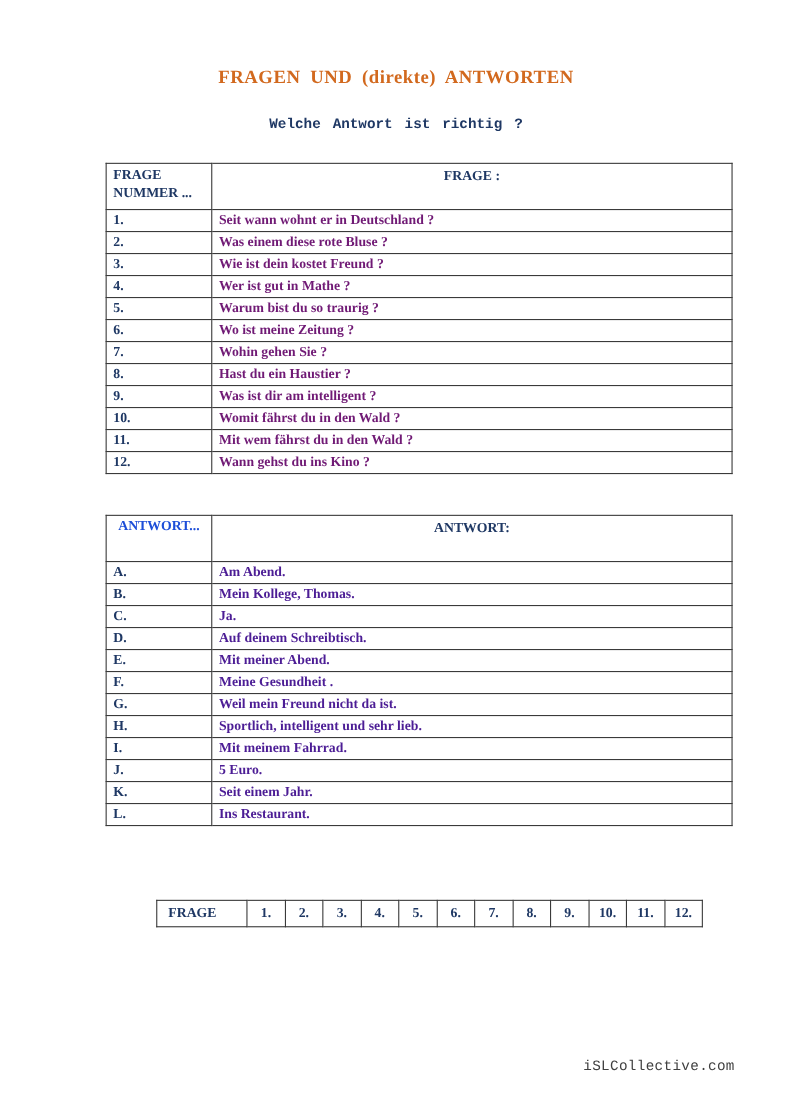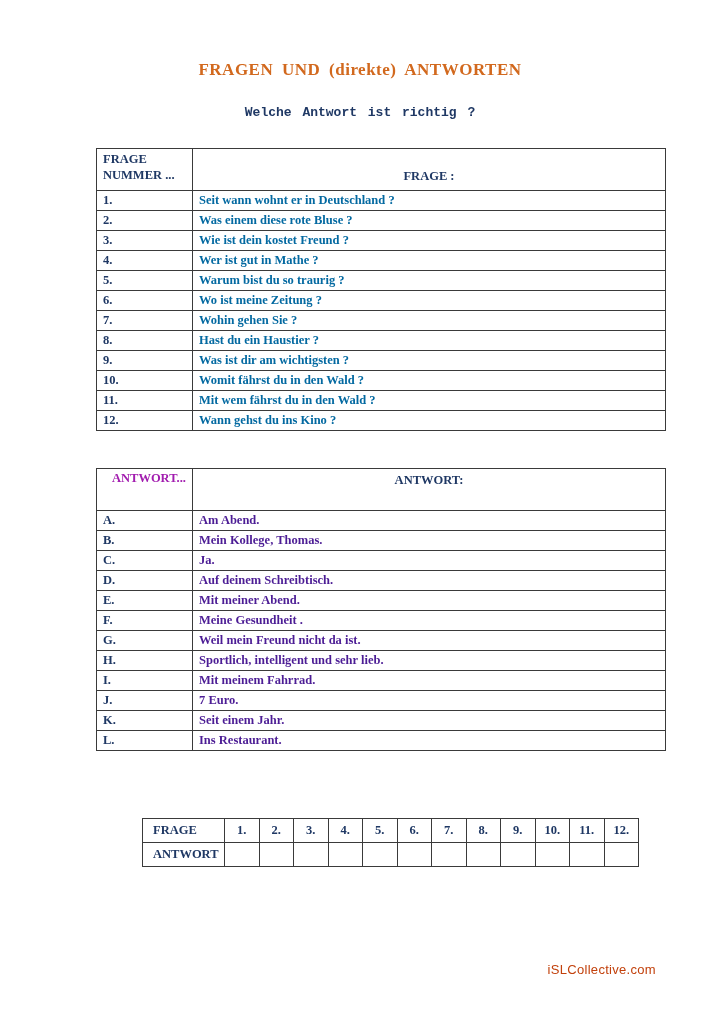--- a/index.html
+++ b/index.html
@@ -78,44 +78,44 @@
     height: 42px;
     line-height: 16px;
   }
   #questions-table .hdr-text {
     color: #1f3864;
     font-weight: bold;
     font-size: 12.5px;
     text-align: center;
     vertical-align: top;
     height: 42px;
-    padding-top: 20px;
+    padding-top: 4px;
   }
   #questions-table td.num {
     color: #1f3864;
     font-weight: bold;
     text-align: left;
   }
   #questions-table td.qtext {
-    color: #0369a1;
+    color: #701a75;
     font-weight: bold;
     text-align: left;
   }
 
   
   #answers-table {
     left: 96px;
     top: 468px;
     width: 570px;
   }
   #answers-table .col-num { width: 96px; }
   #answers-table .hdr-num {
-    color: #a21caf;
-    font-weight: bold;
-    text-align: right;
+    color: #1d4ed8;
+    font-weight: bold;
+    text-align: center;
     vertical-align: top;
     height: 42px;
   }
   #answers-table .hdr-text {
     color: #1f3864;
     font-weight: bold;
     text-align: center;
     vertical-align: top;
     height: 42px;
     padding-top: 4px;
@@ -149,25 +149,25 @@
     width: 82px;
     text-align: left;
     padding-left: 10px;
   }
   #solution-table td.cell {
     width: 34.5px;
   }
 
   .watermark {
     position: absolute;
-    right: 64px;
+    right: 52px;
     top: 962px;
-    font-family: Liberation Sans, sans-serif;
+    font-family: Liberation Mono, monospace;
     font-size: 13px;
-    color: #c2410c;
+    color: #404040;
     letter-spacing: 0.3px;
   }
 </style>
 </head>
 <body>
 
 <div class="page">
 
   <div class="title">FRAGEN UND (direkte) ANTWORTEN</div>
   <div class="subtitle">Welche Antwort ist richtig ?</div>
@@ -214,21 +214,21 @@
         <tr>
           <td class="num">7.</td>
           <td class="qtext">Wohin gehen Sie ?</td>
         </tr>
         <tr>
           <td class="num">8.</td>
           <td class="qtext">Hast du ein Haustier ?</td>
         </tr>
         <tr>
           <td class="num">9.</td>
-          <td class="qtext">Was ist dir am wichtigsten ?</td>
+          <td class="qtext">Was ist dir am intelligent ?</td>
         </tr>
         <tr>
           <td class="num">10.</td>
           <td class="qtext">Womit fährst du in den Wald ?</td>
         </tr>
         <tr>
           <td class="num">11.</td>
           <td class="qtext">Mit wem fährst du in den Wald ?</td>
         </tr>
         <tr>
@@ -281,21 +281,21 @@
         <tr>
           <td class="num">H.</td>
           <td class="atext">Sportlich, intelligent und sehr lieb.</td>
         </tr>
         <tr>
           <td class="num">I.</td>
           <td class="atext">Mit meinem Fahrrad.</td>
         </tr>
         <tr>
           <td class="num">J.</td>
-          <td class="atext">7 Euro.</td>
+          <td class="atext">5 Euro.</td>
         </tr>
         <tr>
           <td class="num">K.</td>
           <td class="atext">Seit einem Jahr.</td>
         </tr>
         <tr>
           <td class="num">L.</td>
           <td class="atext">Ins Restaurant.</td>
         </tr>
       </tbody>
@@ -311,33 +311,18 @@
           <td class="cell">4.</td>
           <td class="cell">5.</td>
           <td class="cell">6.</td>
           <td class="cell">7.</td>
           <td class="cell">8.</td>
           <td class="cell">9.</td>
           <td class="cell">10.</td>
           <td class="cell">11.</td>
           <td class="cell">12.</td>
         </tr>
-        <tr>
-          <td class="label">ANTWORT</td>
-          <td class="cell"></td>
-          <td class="cell"></td>
-          <td class="cell"></td>
-          <td class="cell"></td>
-          <td class="cell"></td>
-          <td class="cell"></td>
-          <td class="cell"></td>
-          <td class="cell"></td>
-          <td class="cell"></td>
-          <td class="cell"></td>
-          <td class="cell"></td>
-          <td class="cell"></td>
-        </tr>
       </tbody>
   </table>
 
   <div class="watermark">iSLCollective.com</div>
 
 </div>
 
 </body></html>

